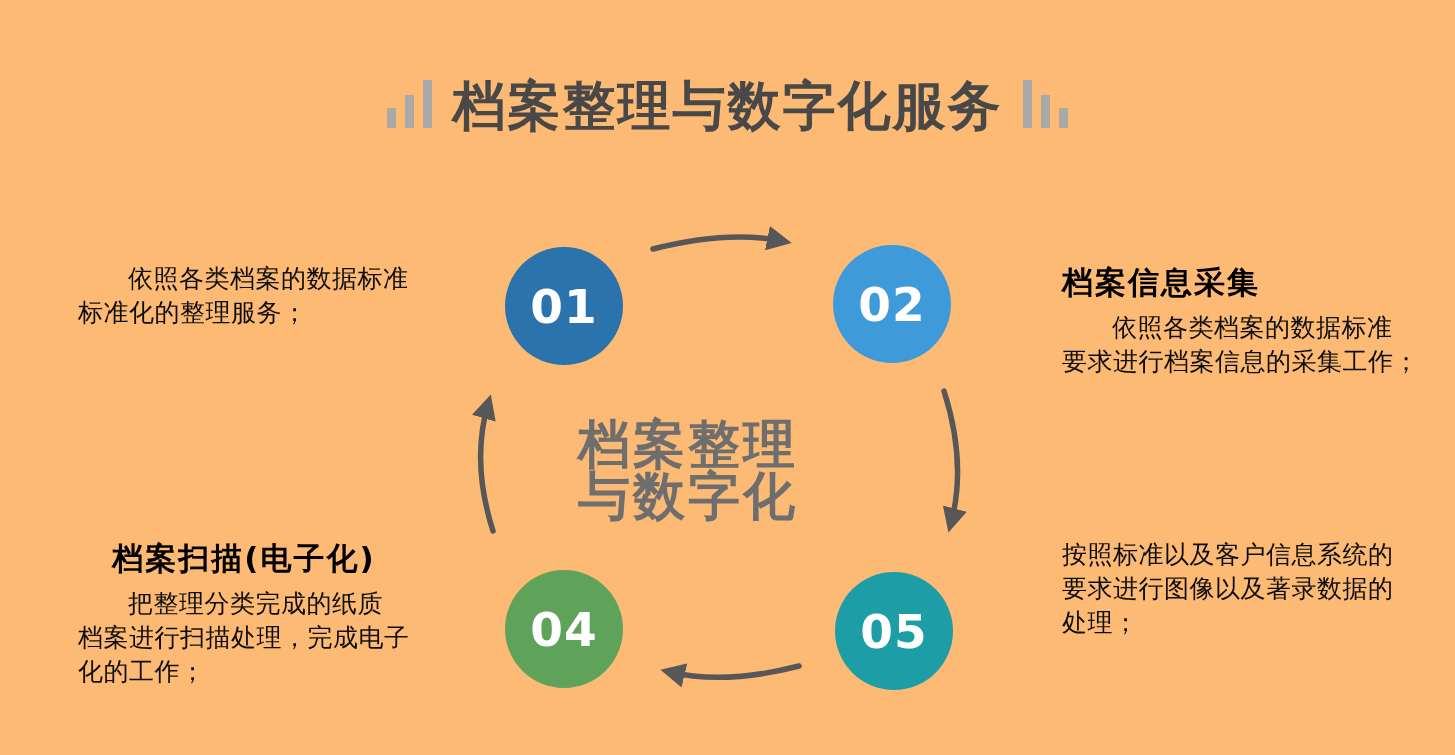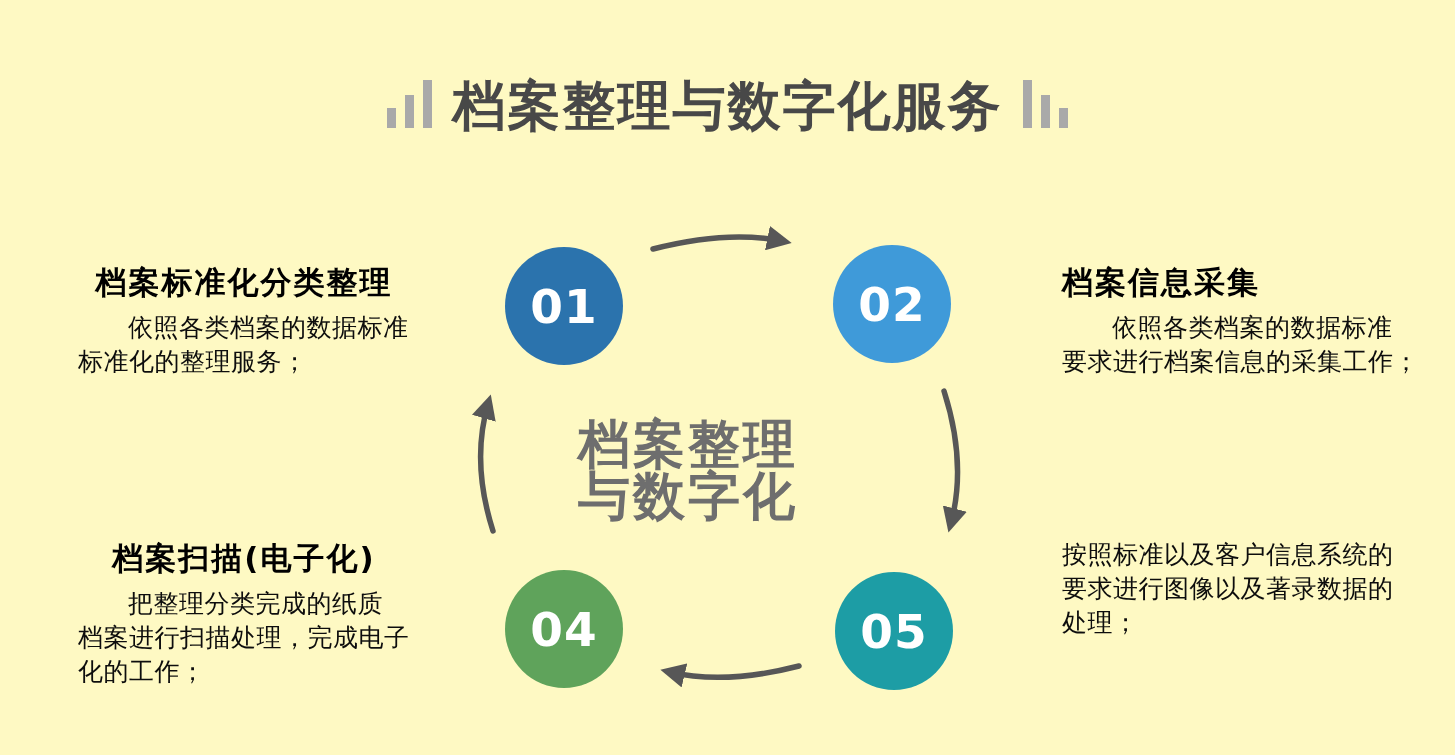--- a/index.html
+++ b/index.html
@@ -1,17 +1,17 @@
 <!DOCTYPE html>
 <html><head>
 <meta charset="utf-8">
 <style>
   html,body{margin:0;padding:0;background:#ffffff;}
   .page{
-    position:relative;width:1455px;height:755px;overflow:hidden;background:#fef9c3;
+    position:relative;width:1455px;height:755px;overflow:hidden;background:#fdba74;
     font-family:"DejaVu Sans","Liberation Sans",sans-serif;
   }
   
   .title-row{
     position:absolute;left:0;right:0;top:76px;
     display:flex;justify-content:center;align-items:flex-end;
   }
   .bars{display:flex;align-items:flex-end;margin-bottom:9px;}
   .bars .bar{width:9px;background:#a9a9a9;margin:0 4.5px;}
   .bars-left{margin-right:16px;}
@@ -95,21 +95,20 @@
   <div class="step-circle c4" style="background-color: rgb(95, 163, 91);">
     <span class="num">04</span>
   </div>
 
   <div class="center-label">
     <div>档案整理</div>
     <div>与数字化</div>
   </div>
 
   <div class="text-block tb1">
-    <div class="heading heading-center">档案标准化分类整理</div>
     <div class="line indent">依照各类档案的数据标准</div>
     <div class="line">标准化的整理服务；</div>
   </div>
 
   <div class="text-block tb2">
     <div class="heading">档案信息采集</div>
     <div class="line indent">依照各类档案的数据标准</div>
     <div class="line">要求进行档案信息的采集工作；</div>
   </div>
 

